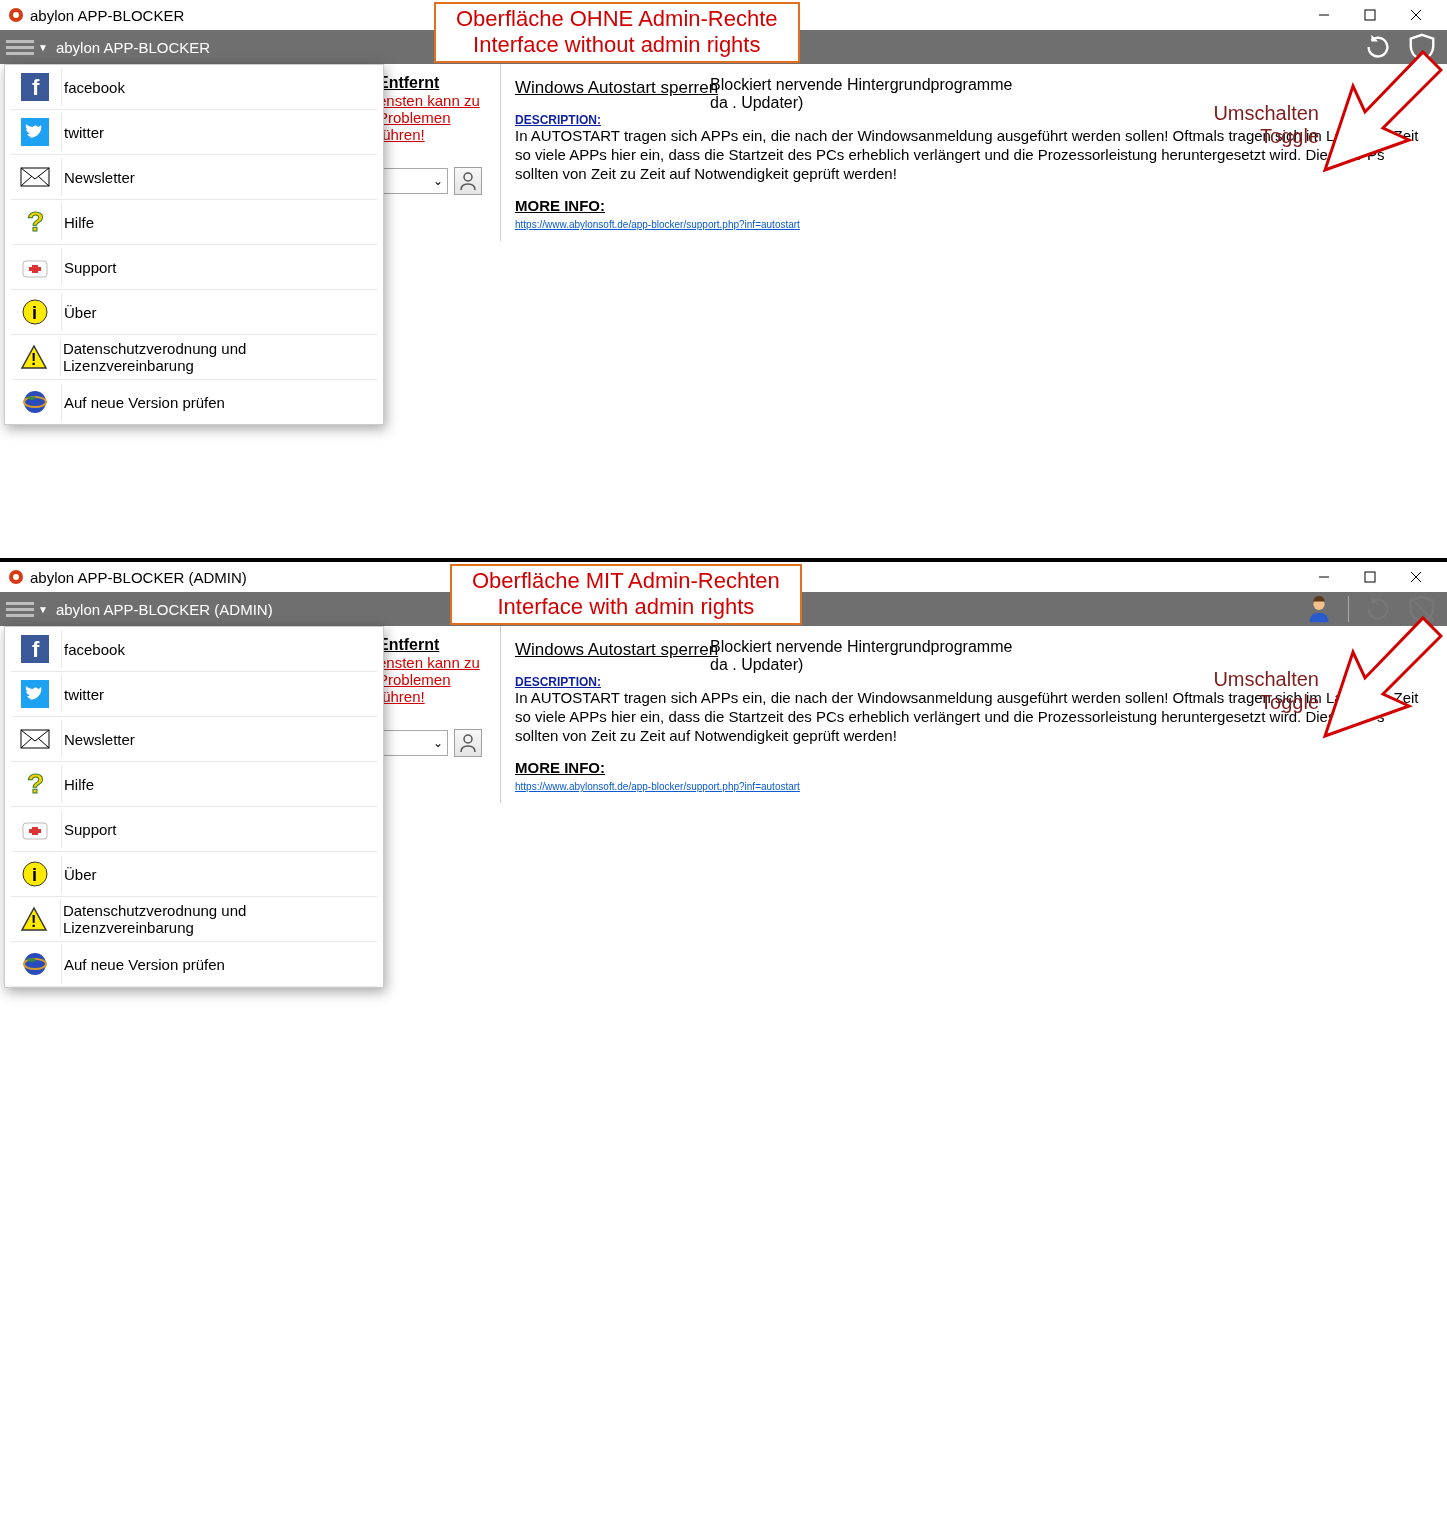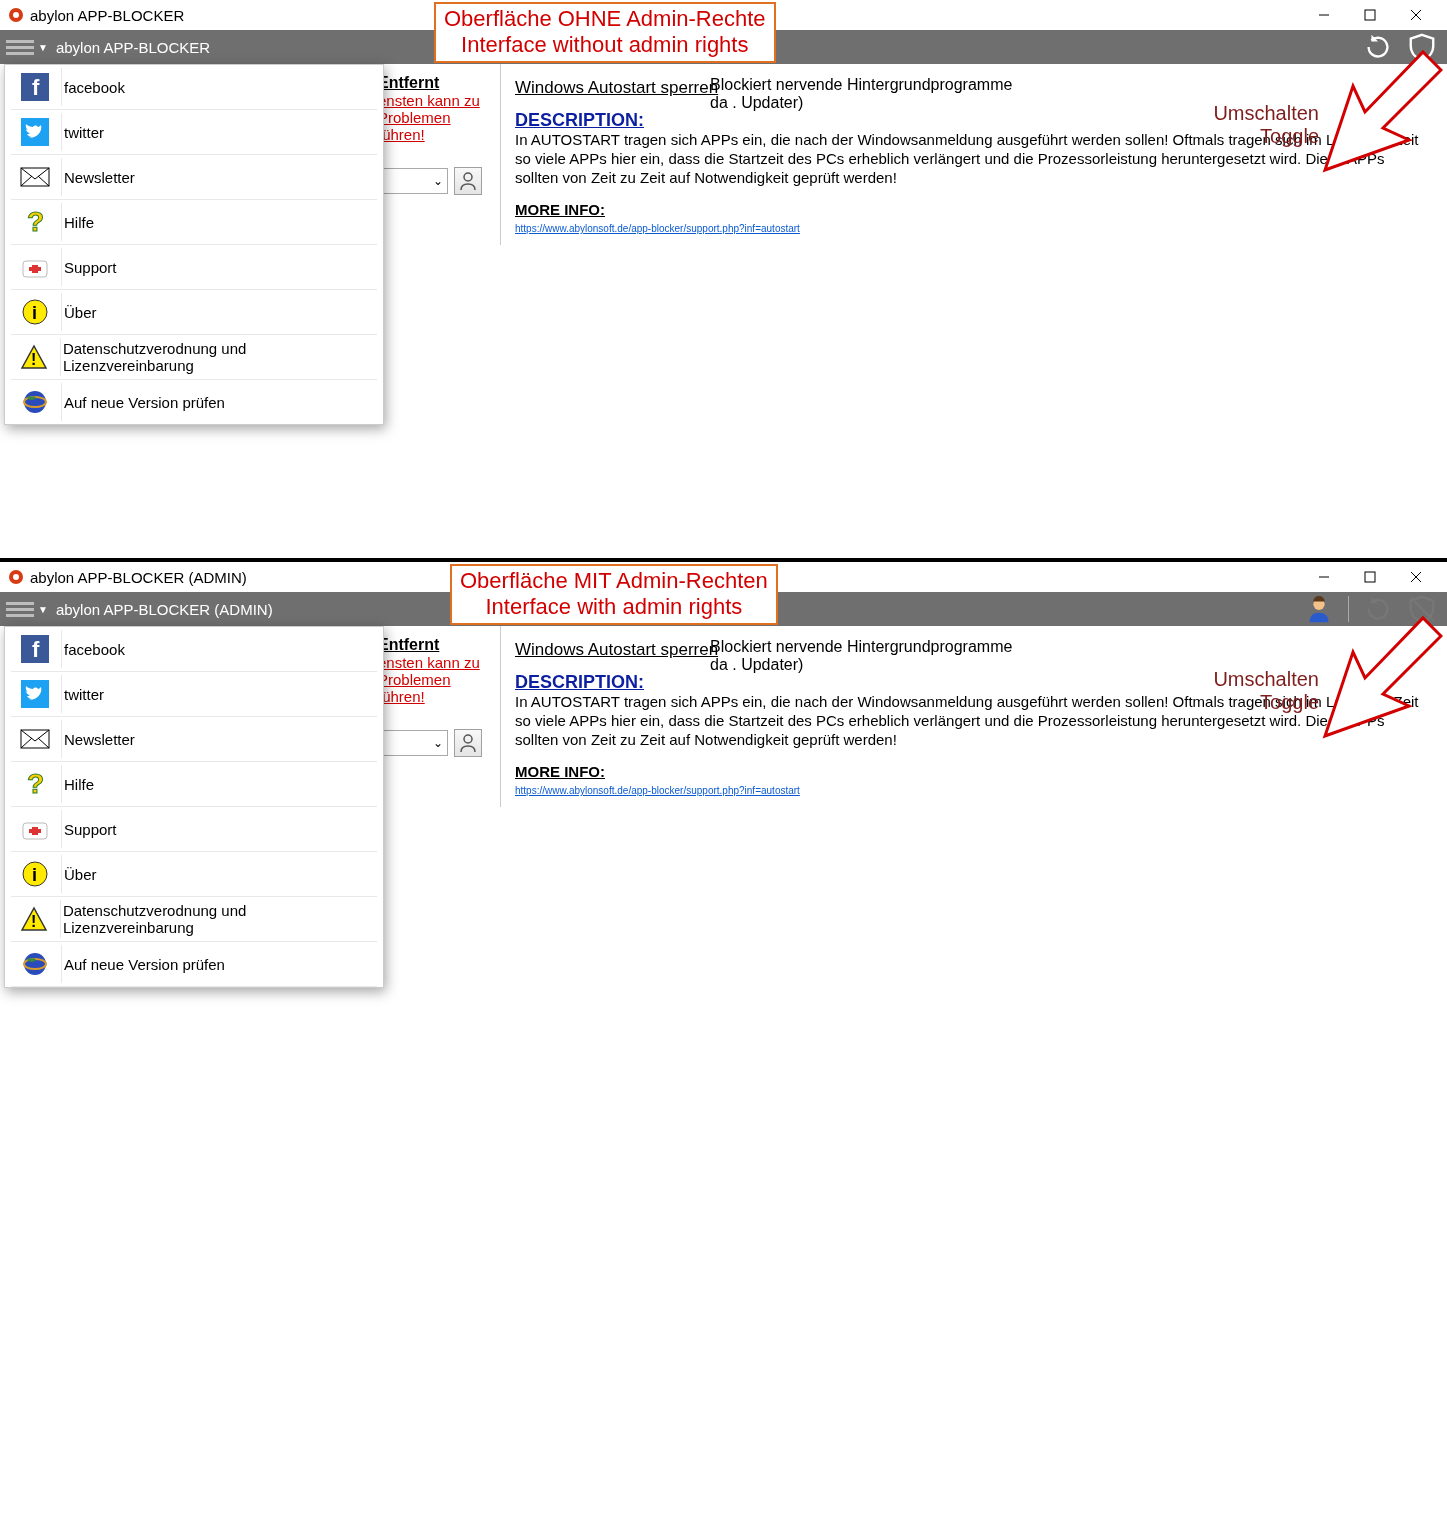--- a/index.html
+++ b/index.html
@@ -22,25 +22,25 @@
   .sep { height: 1px; background: #e8e8e8; margin: 0 6px; }
   .content-row { flex: 1; display: flex; }
   .left-area { width: 500px; padding: 10px 10px 10px 378px; font-size: 15px; }
   .entfernt { font-weight: bold; text-decoration: underline; font-size: 16px; }
   .redwarn { color: #d20000; text-decoration: underline; font-size: 15px; }
   .toolbar-row { display: flex; align-items: center; margin-top: 24px; gap: 6px; }
   .combo { width: 70px; height: 26px; border: 1px solid #a9a9a9; background: #fff; display: flex; align-items: center; justify-content: flex-end; padding-right: 4px; font-size: 12px;}
   .person-btn { width: 28px; height: 28px; border: 1px solid #a0a0a0; background: linear-gradient(#f8f8f8,#e4e4e4); display:flex;align-items:center;justify-content:center; }
   .right-area { flex: 1; padding: 14px 20px 10px 14px; font-size: 15px; border-left: 1px solid #ccc; background: #fff; }
   .right-area h3 { font-size: 17px; font-weight: normal; text-decoration: underline; margin-bottom: 12px; }
-  .desc-lbl { font-weight: bold; text-decoration: underline; color: #0b1fa0; font-size: 18px; }
+  .desc-lbl { font-weight: bold; text-decoration: underline; color: #0b1fa0; font-size: 12px; }
   .desc-text { font-size: 15px; line-height: 1.25; margin-bottom: 14px; }
   .more-lbl { font-weight: bold; text-decoration: underline; font-size: 15px; }
   .link { color: #0b5bd3; text-decoration: underline; font-size: 10px; }
-  .topbanner { position: absolute; top: 2px; left: 434px; border: 2px solid #e07020; background: #fff; color: #d20000; font-size: 22px; text-align: center; padding: 2px 8px; z-index: 80; line-height: 1.2;}
+  .topbanner { position: absolute; top: 2px; left: 434px; border: 2px solid #e07020; background: #fff; color: #d20000; font-size: 22px; text-align: center; padding: 2px 20px; z-index: 80; line-height: 1.2;}
   .toggle-lbl { position: absolute; color: #7f1d1d; font-size: 20px; text-align: right; z-index: 80; line-height: 1.15;}
   .big-arrow { position: absolute; z-index: 70; }
   .blockinfo { font-size: 16px; position: absolute; left: 710px; top: 76px; width: 310px; }
 </style>
 </head>
 <body>
 
 <div class="panel" style="height:562px;">
   <div class="titlebar">
     <svg class="logo" viewBox="0 0 16 16">

